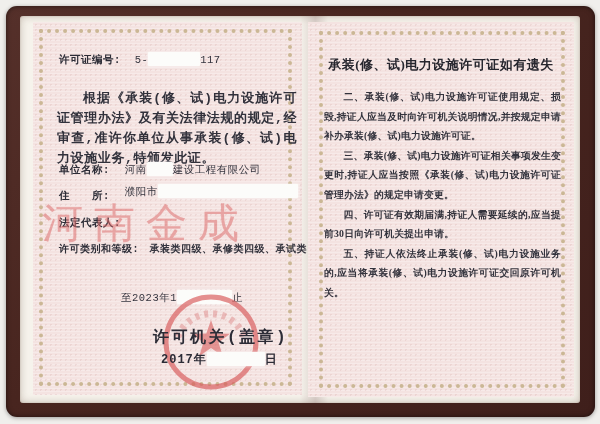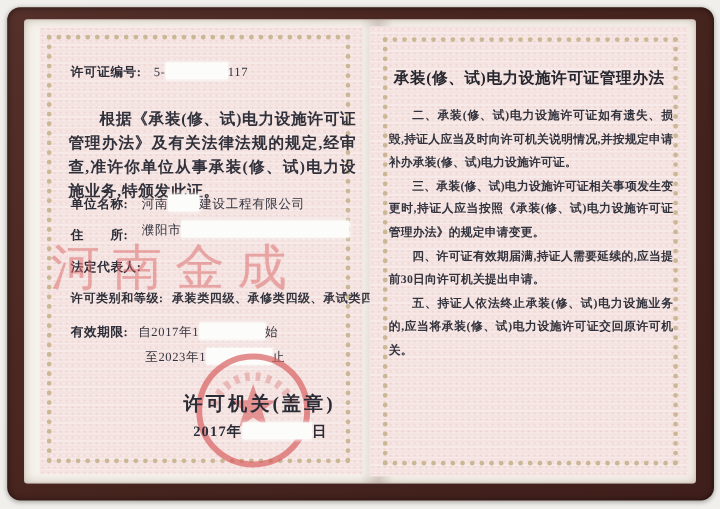--- a/index.html
+++ b/index.html
@@ -26,21 +26,21 @@
   }
   
   .page{
     position:absolute;top:6px;bottom:8px;
     background-color:#f4e3e1;
     background-image:radial-gradient(rgba(205,150,150,.20) 1px, rgba(0,0,0,0) 1px),
                      repeating-linear-gradient(0deg, rgba(255,255,255,.25) 0 1px, rgba(0,0,0,0) 1px 3px);
     background-size:5px 5px, auto;
     color:#32323c;
   }
-  .page-left{left:13px;width:269px;}
+  .page-left{left:13px;width:269px;font-family:Liberation Mono, monospace;}
   .page-right{right:6px;width:266px;bottom:6px;}
   .gutter{
     position:absolute;left:280px;top:0;bottom:0;width:28px;
     background:linear-gradient(to right, rgba(0,0,0,0) 0%, rgba(115,82,82,.16) 40%, rgba(115,82,82,.22) 55%, rgba(0,0,0,0) 100%);
     pointer-events:none;
   }
   
   .chain{position:absolute;border:4px dotted #c7b38d;pointer-events:none;opacity:.9;}
   .chain-left{left:6px;right:10px;top:7px;bottom:9px;}
   .chain-right{left:11px;right:9px;top:9px;bottom:9px;}
@@ -114,24 +114,20 @@
 
         <div class="row" style="top:194px;">
           <span class="lbl">法定代表人:</span>
         </div>
 
         <div class="row" style="top:220px;font-size:10px;">
           <span class="lbl">许可类别和等级:</span>
           <span class="val" style="margin-left:4px;font-weight:bold;">承装类四级、承修类四级、承试类四级</span>
         </div>
 
-        <div class="row" style="top:247px;">
-          <span class="lbl">有效期限:</span>
-          <span class="val" style="margin-left:5px;">自2017年1</span><span class="redact w55"></span><span class="val">始</span>
-        </div>
 
         <div class="row" style="top:268px;left:88px;">
           <span class="val">至2023年1</span><span class="redact w55"></span><span class="val">止</span>
         </div>
 
         <svg class="seal" viewBox="0 0 100 100">
           <circle cx="50" cy="50" r="45" fill="none" stroke="#d85c5c" stroke-width="5" opacity=".8"></circle>
           <path d="M17,45 A35,35 0 0 1 83,45" fill="none" stroke="#d87070" stroke-width="7" stroke-dasharray="4 5" opacity=".45"></path>
           <polygon points="50,28 54.7,41.5 69,41.8 57.6,50.5 61.8,64.2 50,56 38.2,64.2 42.4,50.5 31,41.8 45.3,41.5" fill="#d85c5c" opacity=".7"></polygon>
         </svg>
@@ -140,23 +136,23 @@
 
         <div class="issue-date">
           <span>2017年</span><span class="redact w58"></span><span>日</span>
         </div>
       </div>
 
       <div class="gutter"></div>
 
       <div class="page page-right">
         <div class="chain chain-right"></div>
-        <h2 class="rules-title">承装(修、试)电力设施许可证管理办法</h2>
+        <h2 class="rules-title">承装(修、试)电力设施许可证如有遗失</h2>
         <div class="rules">
-          <p>二、承装(修、试)电力设施许可证如有遗失、损毁,持证人应当及时向许可机关说明情况,并按规定申请补办承装(修、试)电力设施许可证。</p>
+          <p>二、承装(修、试)电力设施许可证使用规定、损毁,持证人应当及时向许可机关说明情况,并按规定申请补办承装(修、试)电力设施许可证。</p>
           <p>三、承装(修、试)电力设施许可证相关事项发生变更时,持证人应当按照《承装(修、试)电力设施许可证管理办法》的规定申请变更。</p>
           <p>四、许可证有效期届满,持证人需要延续的,应当提前30日向许可机关提出申请。</p>
           <p>五、持证人依法终止承装(修、试)电力设施业务的,应当将承装(修、试)电力设施许可证交回原许可机关。</p>
         </div>
       </div>
 
       <div class="watermark">河南金成</div>
 
     </div>
   </div>

